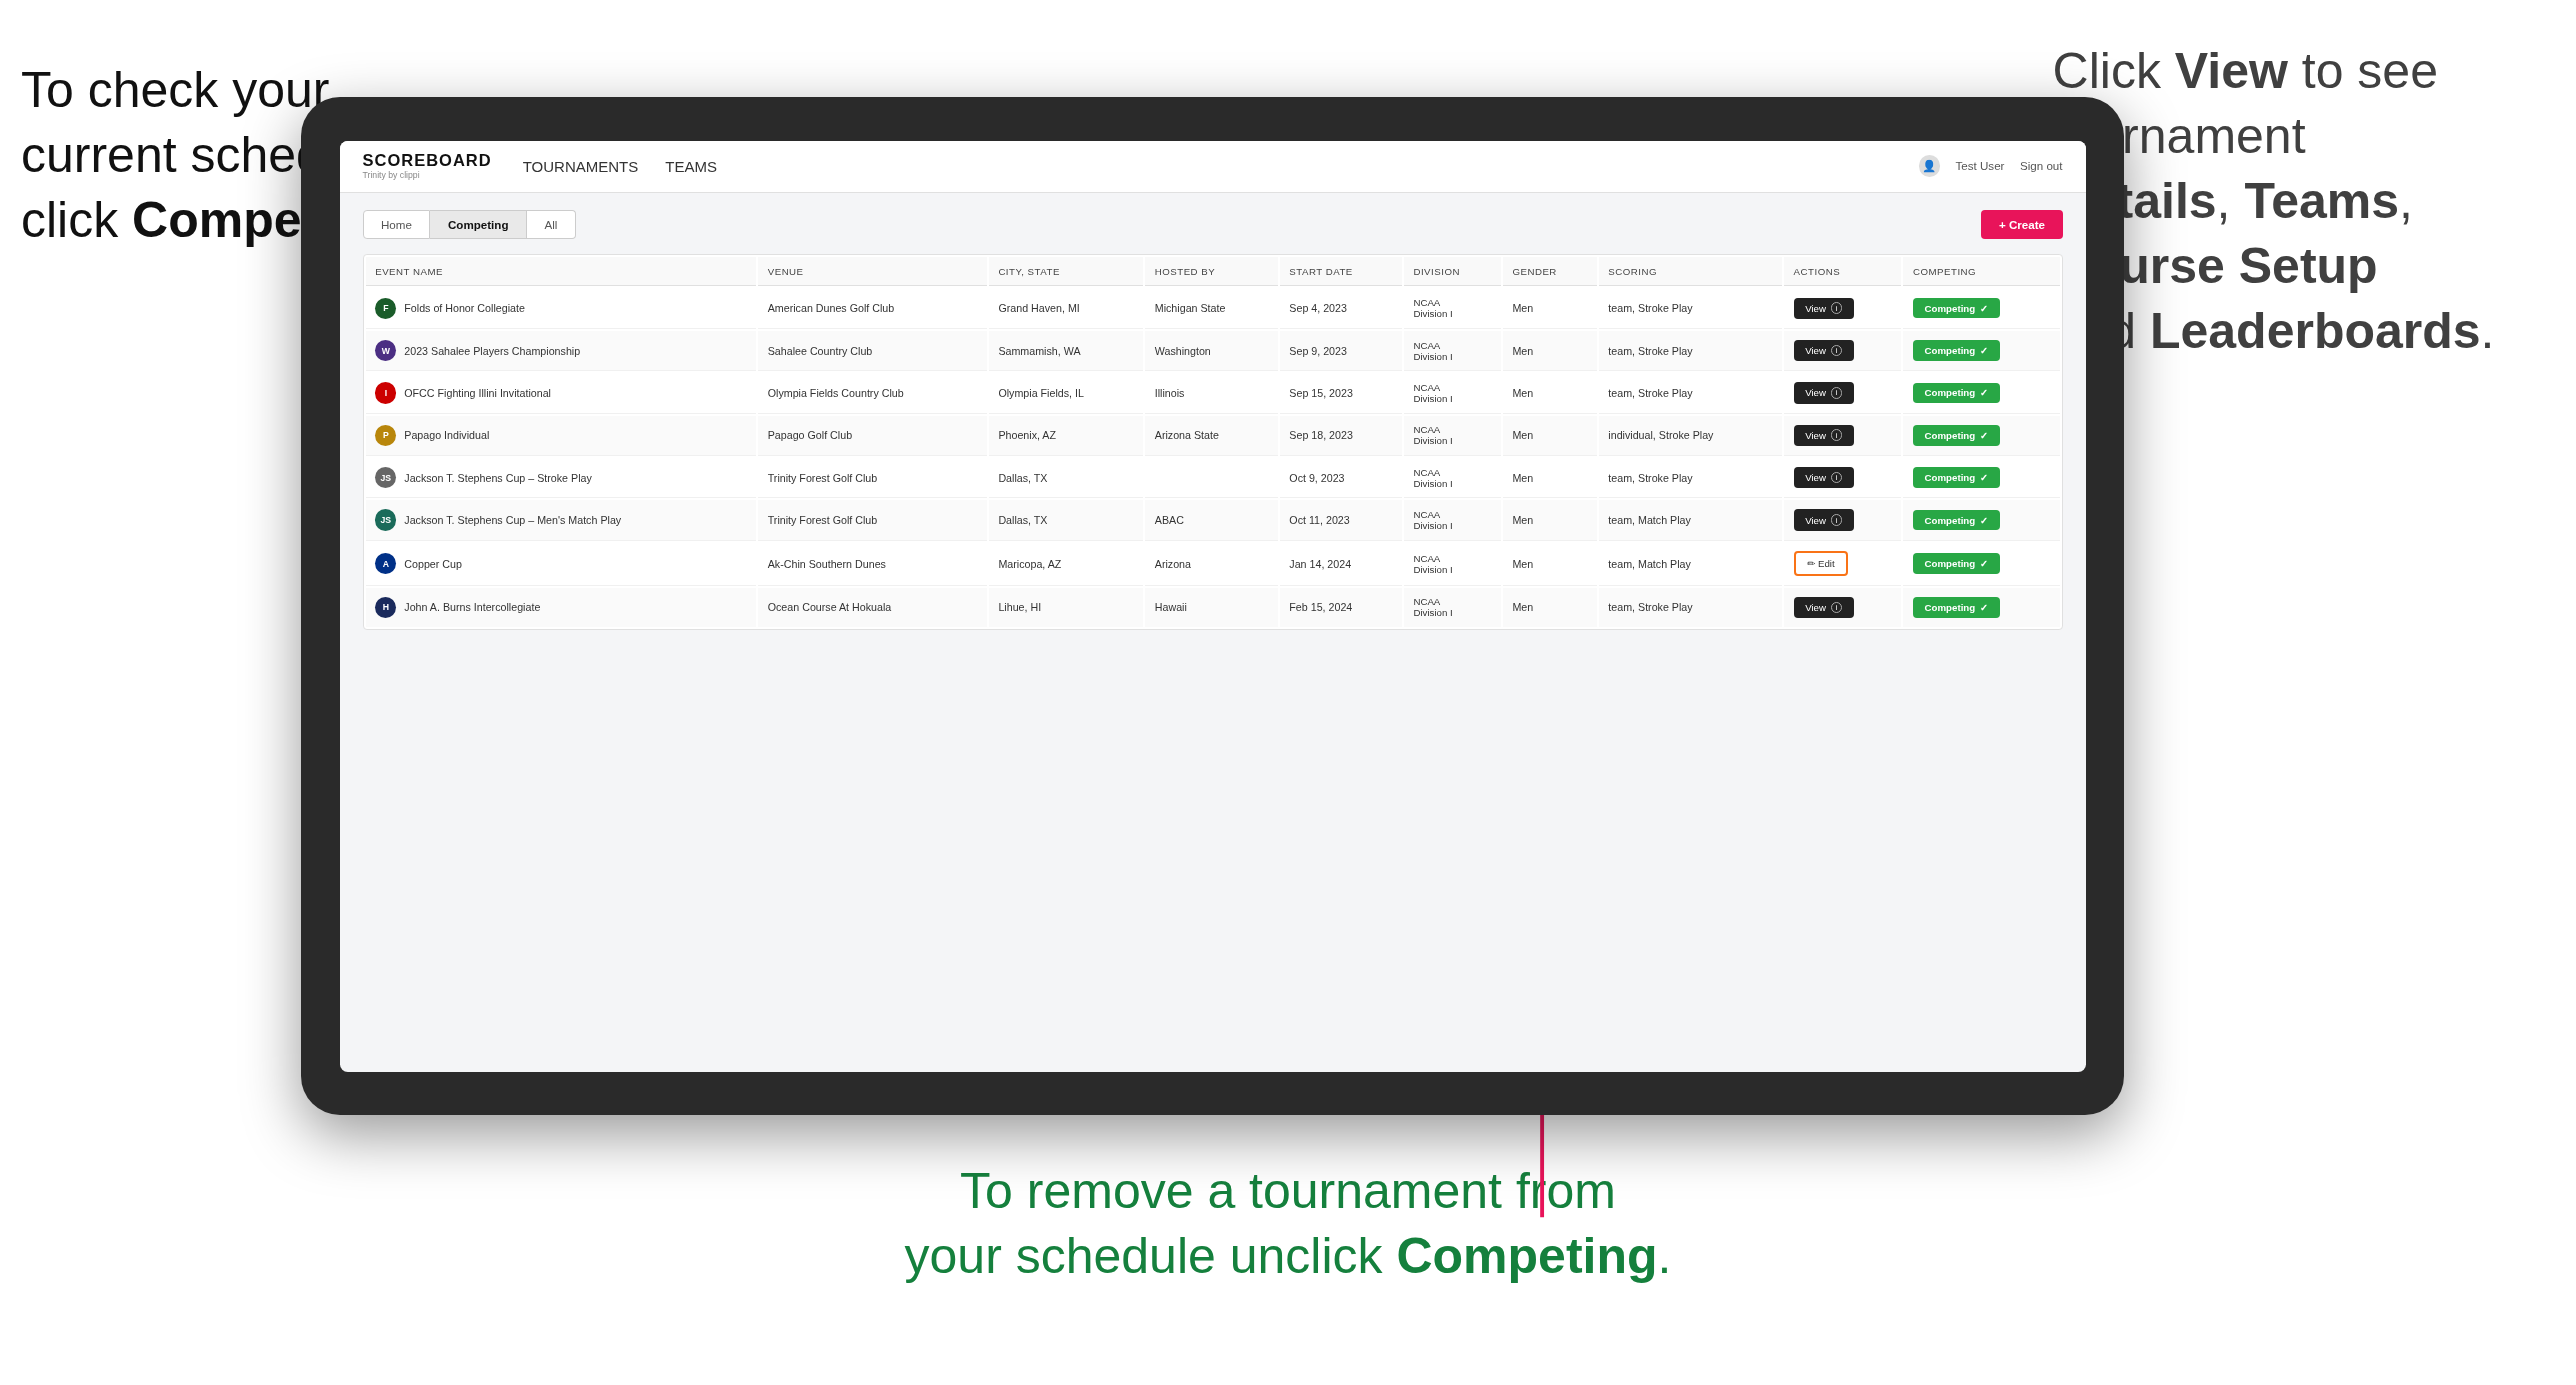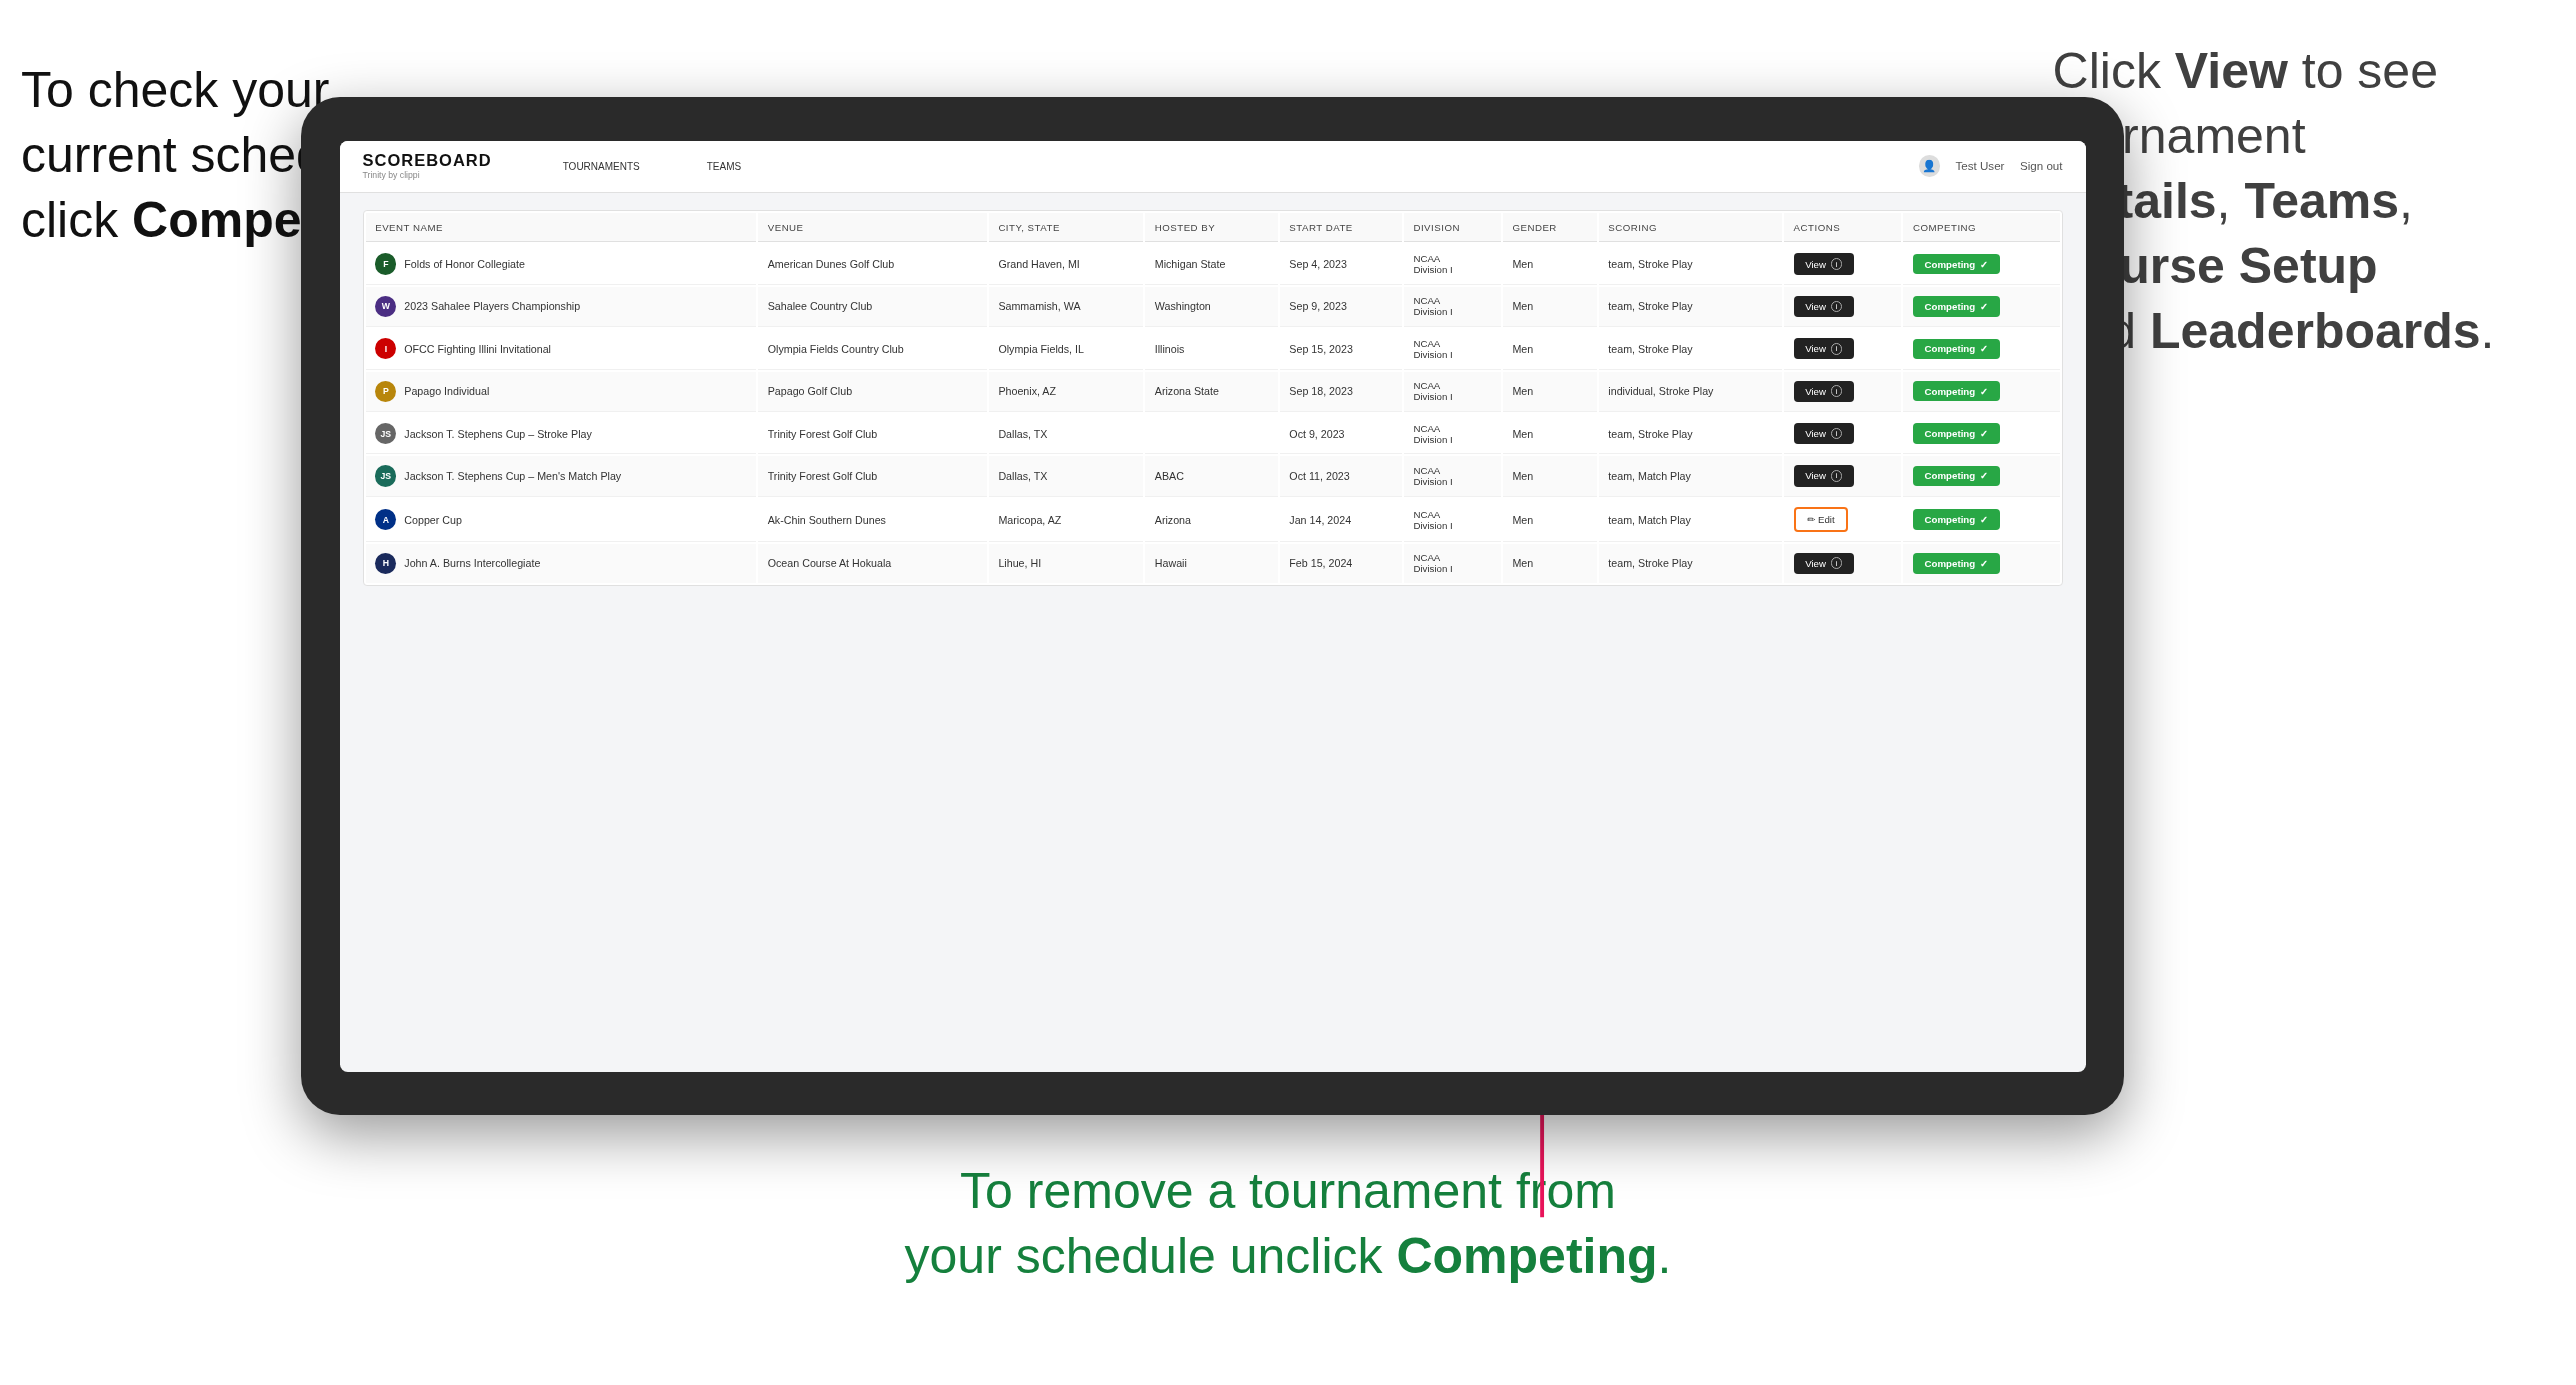--- a/index.html
+++ b/index.html
@@ -106,26 +106,25 @@
       line-height: 1;
       margin-top: 1.9px;
     }
 
     .nav-links {
       display: flex;
       gap: 27px;
       flex: 1;
     }
     .nav-link {
-      font-size: 10px;
+      font-size: 15px;
       color: #333;
       font-weight: 500;
       cursor: pointer;
       text-decoration: none;
-      margin-left: 40px;
     }
 
     .nav-right {
       display: flex;
       align-items: center;
       gap: 15.5px;
       font-size: 11.6px;
       color: #555;
     }
     .nav-right .user-icon {
@@ -364,20 +363,28 @@
       </div>
       <div class="nav-right">
         <span class="user-icon">👤</span>
         <span>Test User</span>
         <span style="cursor:pointer;color:#555;">Sign out</span>
       </div>
     </nav>
 
     <div class="content">
 
+      <div class="tabs-row">
+        <div class="tabs">
+          <div class="tab">Home</div>
+          <div class="tab active">Competing</div>
+          <div class="tab">All</div>
+        </div>
+        <button class="create-btn">+ Create</button>
+      </div>
 
       <table class="data-table">
         <thead>
           <tr>
             <th>EVENT NAME</th>
             <th>VENUE</th>
             <th>CITY, STATE</th>
             <th>HOSTED BY</th>
             <th>START DATE</th>
             <th>DIVISION</th>

